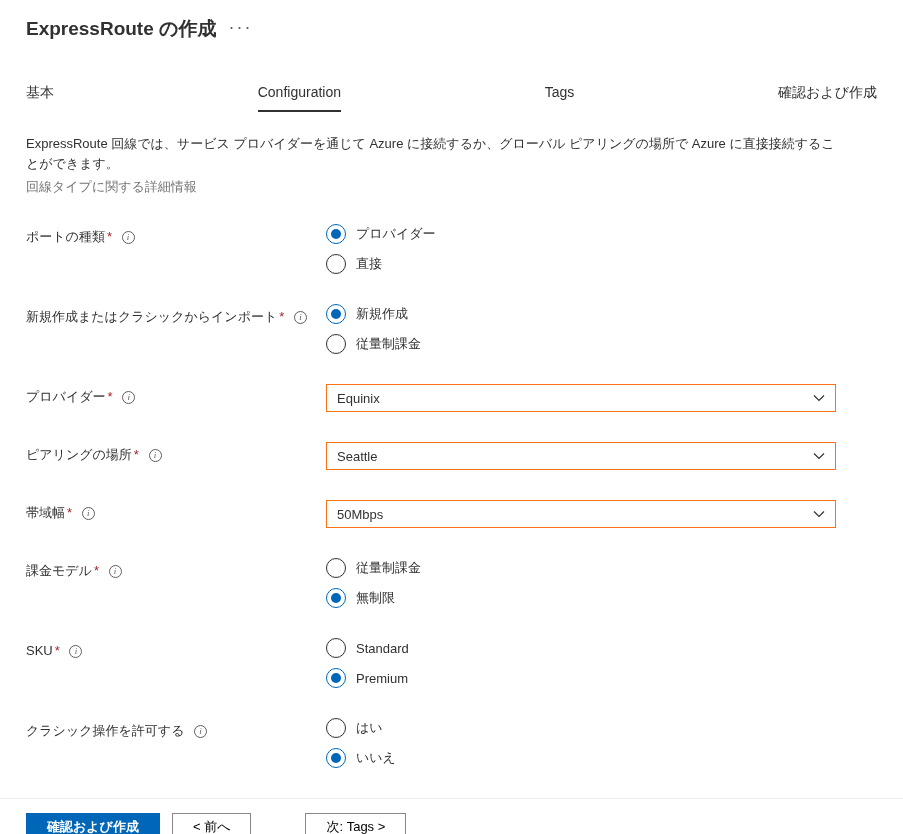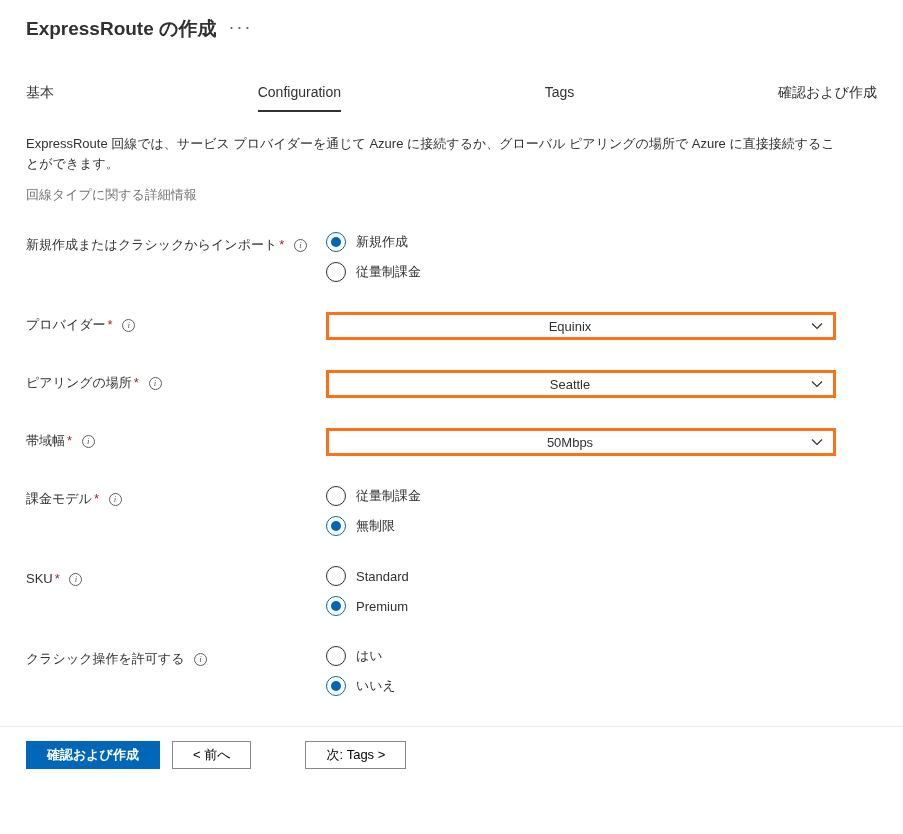--- a/index.html
+++ b/index.html
@@ -46,21 +46,21 @@
     cursor: pointer;
     color: #323130;
   }
   .tab.active {
     border-bottom: 2px solid #323130;
     font-weight: 400;
   }
   .desc {
     font-size: 13px;
     line-height: 20px;
-    margin-bottom: 12px;
+    margin-bottom: 4px;
     max-width: 820px;
   }
   .link {
     color: #737373;
     cursor: pointer;
     font-size: 13px;
   }
   .form {
     margin-top: 28px;
   }
@@ -130,27 +130,27 @@
     height: 10px;
     background: #0067b8;
     border-radius: 50%;
   }
   .radio-label {
     font-size: 13px;
   }
   .select {
     width: 100%;
     height: 28px;
-    border: 3px solid #f97316;
+    border: 1px solid #f97316;
     background: #fff;
     padding: 0 32px 0 10px;
     font-size: 13px;
     display: flex;
     align-items: center;
-    justify-content: center;
+    justify-content: flex-start;
     cursor: pointer;
     position: relative;
   }
   .select .chevron {
     position: absolute;
     right: 10px;
     top: 50%;
     transform: translateY(-50%);
   }
   .chevron svg {
@@ -202,20 +202,36 @@
     <div class="tab active">Configuration</div>
     <div class="tab">Tags</div>
     <div class="tab">確認および作成</div>
   </div>
 
   <div class="desc">ExpressRoute 回線では、サービス プロバイダーを通じて Azure に接続するか、グローバル ピアリングの場所で Azure に直接接続することができます。</div>
   <div class="link">回線タイプに関する詳細情報</div>
 
   <div class="form">
 
+    <div class="form-row">
+      <div class="form-label">
+        <span>ポートの種類</span><span class="req">*</span>
+        <span class="info-icon">i</span>
+      </div>
+      <div class="form-control radio-group">
+        <div class="radio-option">
+          <span class="radio checked"></span>
+          <span class="radio-label">プロバイダー</span>
+        </div>
+        <div class="radio-option">
+          <span class="radio"></span>
+          <span class="radio-label">直接</span>
+        </div>
+      </div>
+    </div>
 
     <div class="form-row">
       <div class="form-label">
         <span>新規作成またはクラシックからインポート</span><span class="req">*</span>
         <span class="info-icon">i</span>
       </div>
       <div class="form-control radio-group">
         <div class="radio-option">
           <span class="radio checked"></span>
           <span class="radio-label">新規作成</span>

